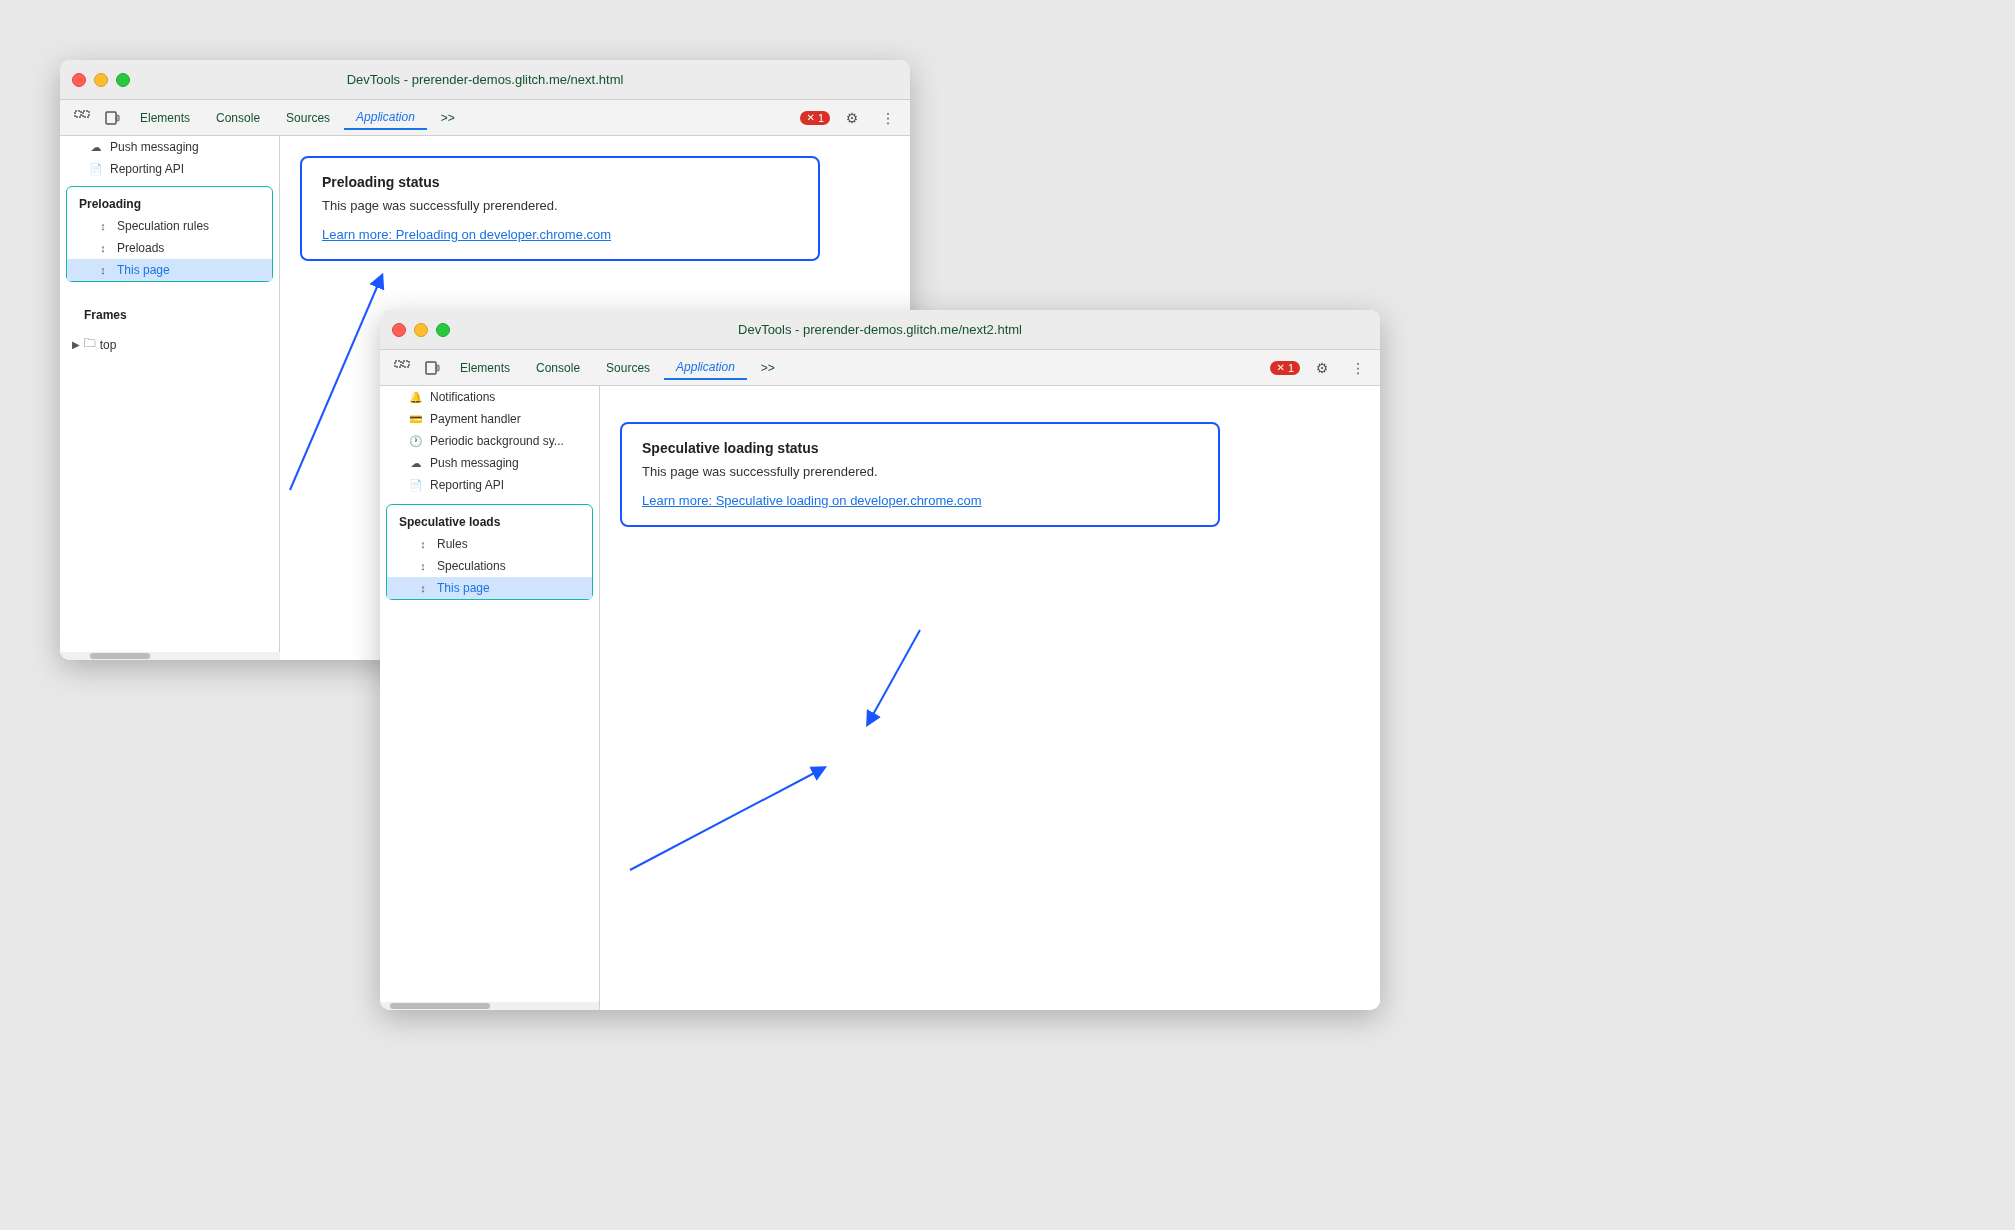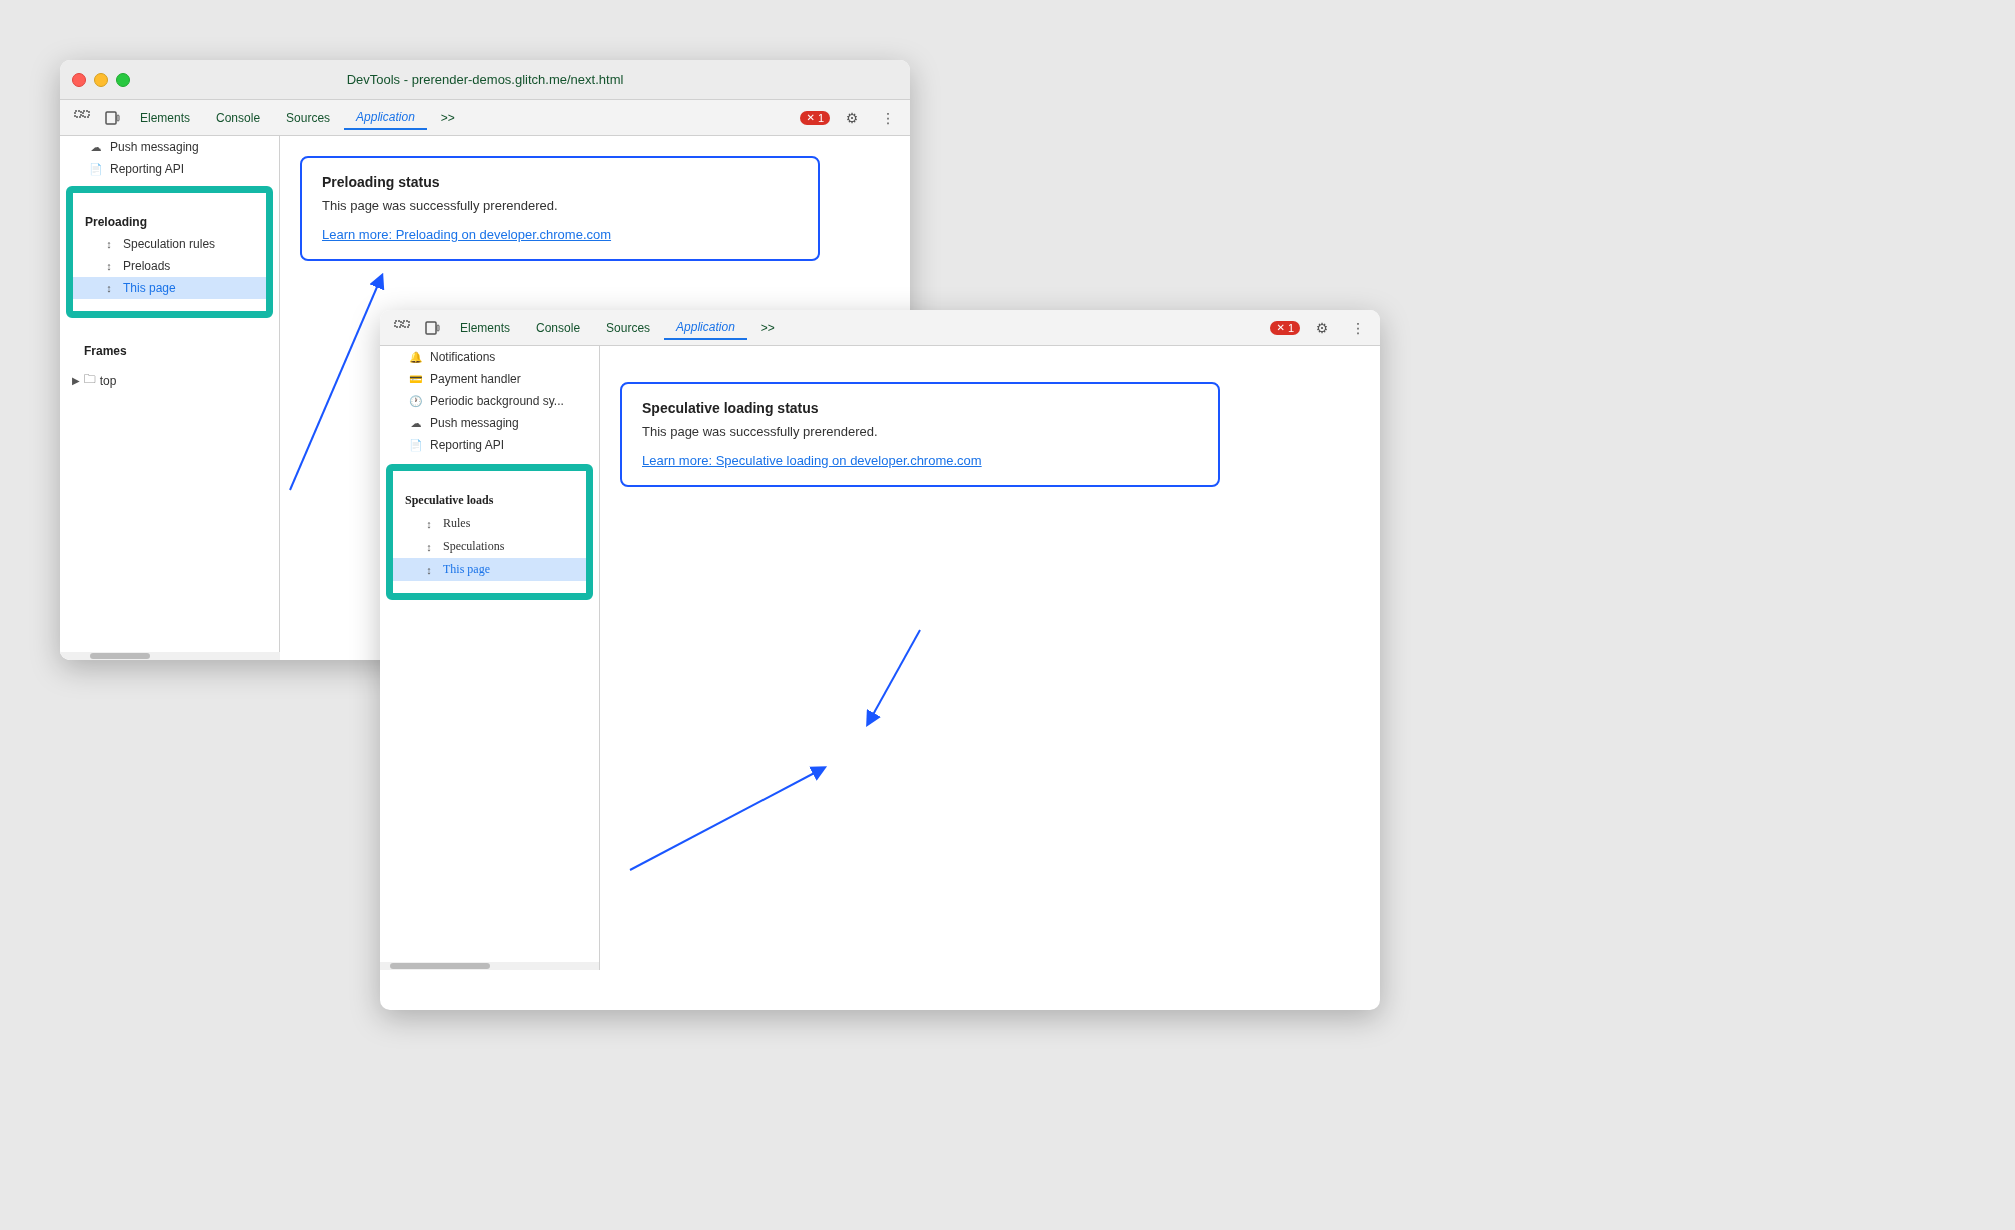--- a/index.html
+++ b/index.html
@@ -150,24 +150,24 @@
     .sidebar-item.active { background: #d0e4fd; color: #1a73e8; }
 
     .sidebar-icon {
       font-size: 11px;
       color: #555;
       width: 16px;
       text-align: center;
     }
 
     .preloading-box {
-      border: 7px solid #14b8a6;
+      border: 1px solid #14b8a6;
       border-radius: 6px;
       margin: 6px;
-      padding: 12px 0;
+      padding: 0 0;
     }
 
     .sidebar-frames {
       padding: 10px 12px 4px 12px;
     }
 
     .frames-top {
       display: flex;
       align-items: center;
       gap: 4px;
@@ -338,20 +338,28 @@
         <div class="status-card-title">Preloading status</div>
         <div class="status-card-text">This page was successfully prerendered.</div>
         <a class="status-card-link" href="#">Learn more: Preloading on developer.chrome.com</a>
       </div>
     </div>
   </div>
 </div>
 
 <div class="devtools-window" style="left: 380px; top: 310px; width: 1000px; height: 700px;">
 
+  <div class="window-titlebar">
+    <div class="window-controls">
+      <span class="win-btn close"></span>
+      <span class="win-btn minimize"></span>
+      <span class="win-btn maximize"></span>
+    </div>
+    <span class="window-title">DevTools - prerender-demos.glitch.me/next2.html</span>
+  </div>
 
   <div class="devtools-tabs">
     <div class="dt-icon-btn">
       <svg width="16" height="16" viewBox="0 0 16 16" fill="none">
           <rect x="1" y="1" width="6" height="6" stroke="#555" stroke-width="1.5" fill="none" stroke-dasharray="2 1"></rect>
           <rect x="9" y="1" width="6" height="6" stroke="#555" stroke-width="1.5" fill="none" stroke-dasharray="2 1"></rect>
         </svg>
     </div>
     <div class="dt-icon-btn">
       <svg width="16" height="16" viewBox="0 0 16 16" fill="none">
@@ -392,21 +400,21 @@
       </div>
       <div class="sidebar-item">
         <span class="sidebar-icon">☁</span>
         <span>Push messaging</span>
       </div>
       <div class="sidebar-item">
         <span class="sidebar-icon">📄</span>
         <span>Reporting API</span>
       </div>
 
-      <div class="preloading-box" style="margin-top: 8px; font-family: Liberation Serif, serif;">
+      <div class="preloading-box" style="margin-top: 8px;">
         <div class="sidebar-section-header">Speculative loads</div>
         <div class="sidebar-item">
           <span class="sidebar-icon">↕</span>
           <span>Rules</span>
         </div>
         <div class="sidebar-item">
           <span class="sidebar-icon">↕</span>
           <span>Speculations</span>
         </div>
         <div class="sidebar-item active">

